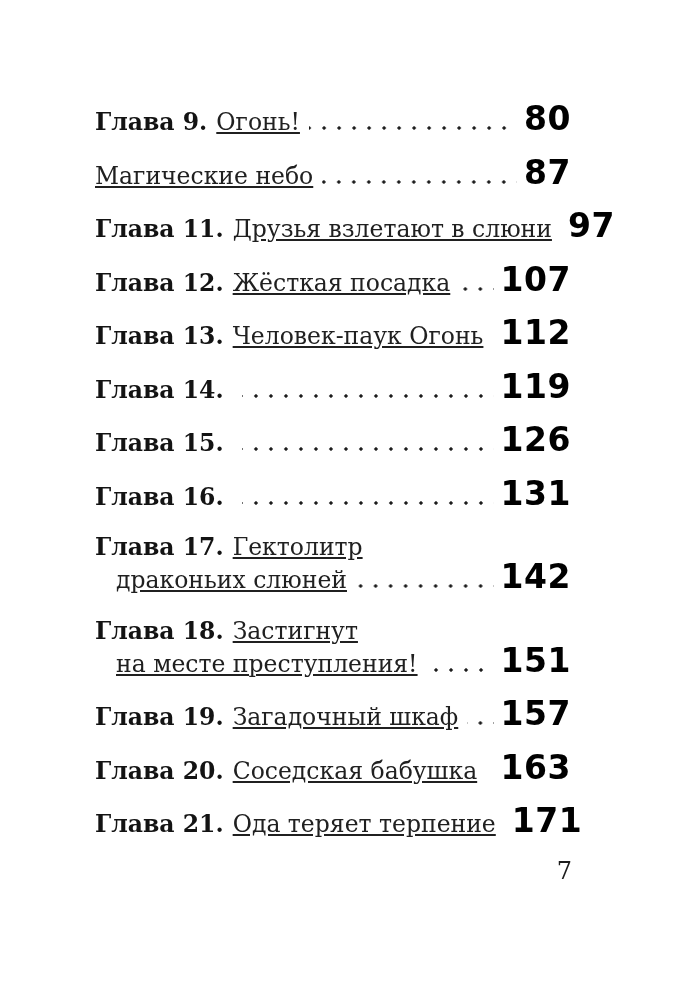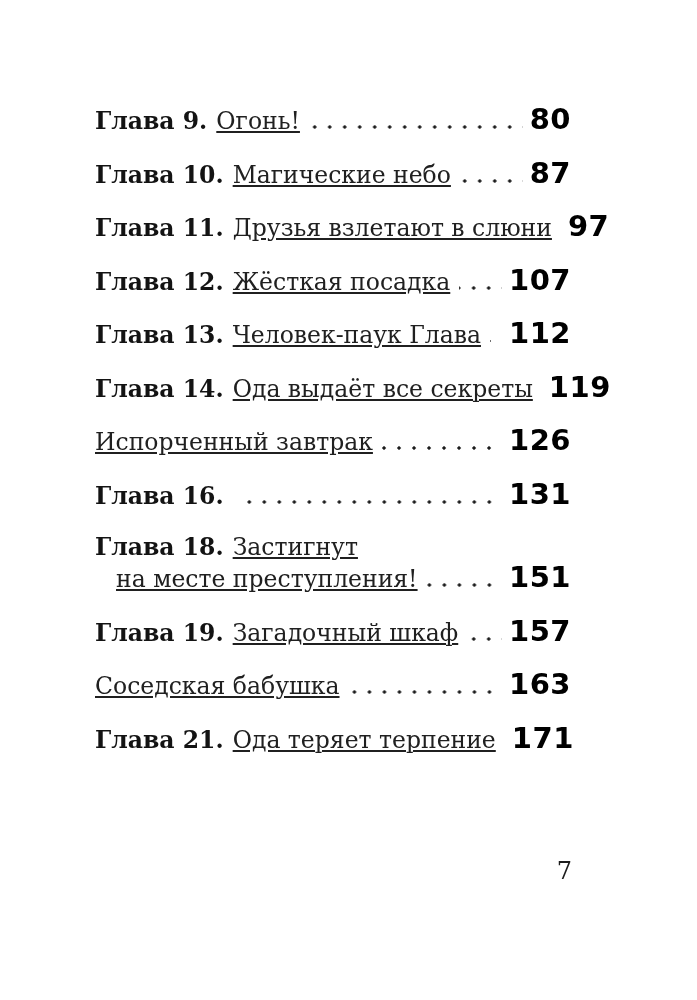--- a/index.html
+++ b/index.html
@@ -55,21 +55,21 @@
     margin-right: 2px;
     background-image: radial-gradient(circle at 2px 2px, #1a1a1a 1.35px, rgba(0,0,0,0) 2px);
     background-size: 15px 4px;
     background-repeat: repeat-x;
     background-position: right center;
   }
   .pagenum {
     flex: 0 0 auto;
     font-family: "DejaVu Sans", sans-serif;
     font-weight: 700;
-    font-size: 29px;
+    font-size: 33px;
     color: #000000;
     margin-left: 5px;
     letter-spacing: 0.5px;
   }
   .folio {
     position: absolute;
     top: 856px;
     right: 125px;
     font-size: 24px;
     line-height: 30px;
@@ -84,21 +84,20 @@
       <div class="entry">
     <div class="row">
       <span class="label">Глава 9.</span>
       <span class="title">Огонь!</span>
       <span class="leader"></span>
       <span class="pagenum">80</span>
     </div>
   </div>
       <div class="entry">
     <div class="row">
-      <span class="label">Глава 10.</span>
       <span class="title">Магические небо</span>
       <span class="leader"></span>
       <span class="pagenum">87</span>
     </div>
   </div>
       <div class="entry">
     <div class="row">
       <span class="label">Глава 11.</span>
       <span class="title">Друзья взлетают в слюни</span>
       <span class="leader"></span>
@@ -109,47 +108,59 @@
     <div class="row">
       <span class="label">Глава 12.</span>
       <span class="title">Жёсткая посадка</span>
       <span class="leader"></span>
       <span class="pagenum">107</span>
     </div>
   </div>
       <div class="entry">
     <div class="row">
       <span class="label">Глава 13.</span>
-      <span class="title">Человек-паук Глава</span>
+      <span class="title">Человек-паук Огонь</span>
       <span class="leader"></span>
       <span class="pagenum">112</span>
     </div>
   </div>
       <div class="entry">
     <div class="row">
       <span class="label">Глава 14.</span>
-      <span class="title">Ода выдаёт все секреты</span>
       <span class="leader"></span>
       <span class="pagenum">119</span>
     </div>
   </div>
       <div class="entry">
     <div class="row">
-      <span class="title">Испорченный завтрак</span>
+      <span class="label">Глава 15.</span>
       <span class="leader"></span>
       <span class="pagenum">126</span>
     </div>
   </div>
       <div class="entry">
     <div class="row">
       <span class="label">Глава 16.</span>
       <span class="leader"></span>
       <span class="pagenum">131</span>
     </div>
   </div>
+      <div class="entry">
+    <div class="row">
+      <span class="label">Глава 17.</span>
+      <span class="title">Гектолитр</span>
+
+    </div>
+  <div class="row cont">
+
+      <span class="title">драконьих слюней</span>
+      <span class="leader"></span>
+      <span class="pagenum">142</span>
+    </div>
+      </div>
       <div class="entry">
     <div class="row">
       <span class="label">Глава 18.</span>
       <span class="title">Застигнут</span>
 
     </div>
   <div class="row cont">
 
       <span class="title">на месте преступления!</span>
       <span class="leader"></span>
@@ -159,20 +170,21 @@
       <div class="entry">
     <div class="row">
       <span class="label">Глава 19.</span>
       <span class="title">Загадочный шкаф</span>
       <span class="leader"></span>
       <span class="pagenum">157</span>
     </div>
   </div>
       <div class="entry">
     <div class="row">
+      <span class="label">Глава 20.</span>
       <span class="title">Соседская бабушка</span>
       <span class="leader"></span>
       <span class="pagenum">163</span>
     </div>
   </div>
       <div class="entry">
     <div class="row">
       <span class="label">Глава 21.</span>
       <span class="title">Ода теряет терпение</span>
       <span class="leader"></span>

